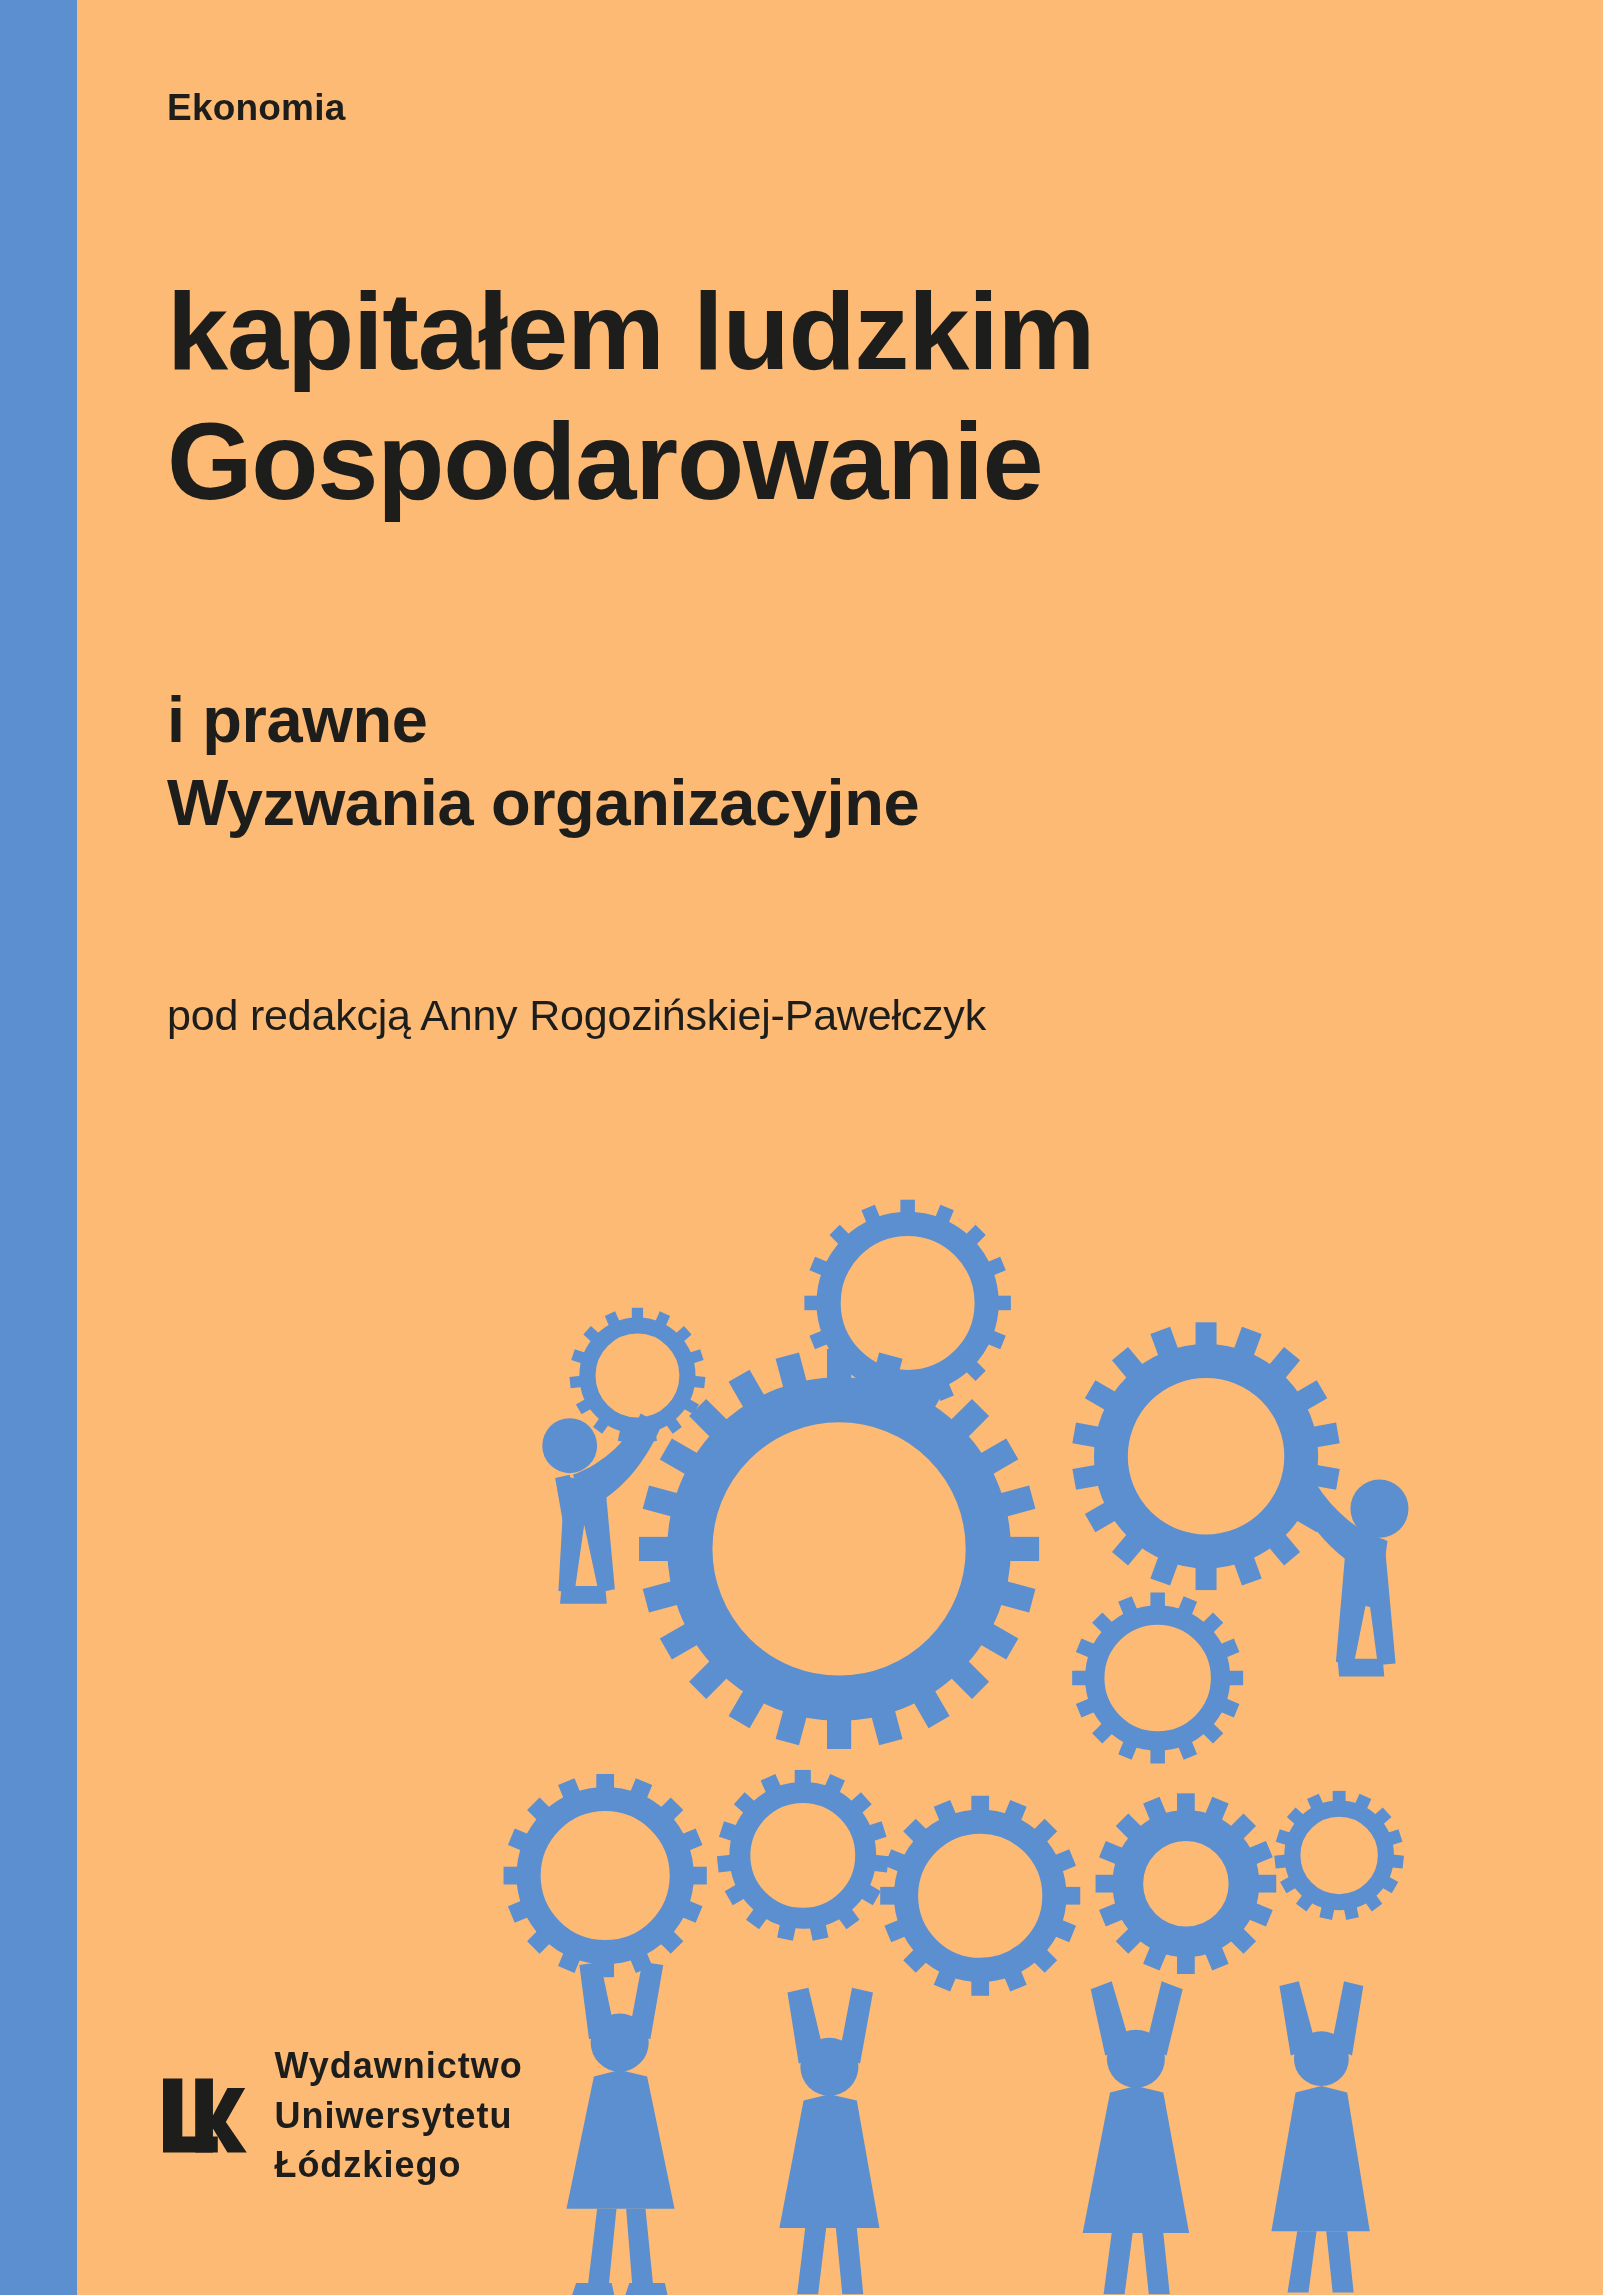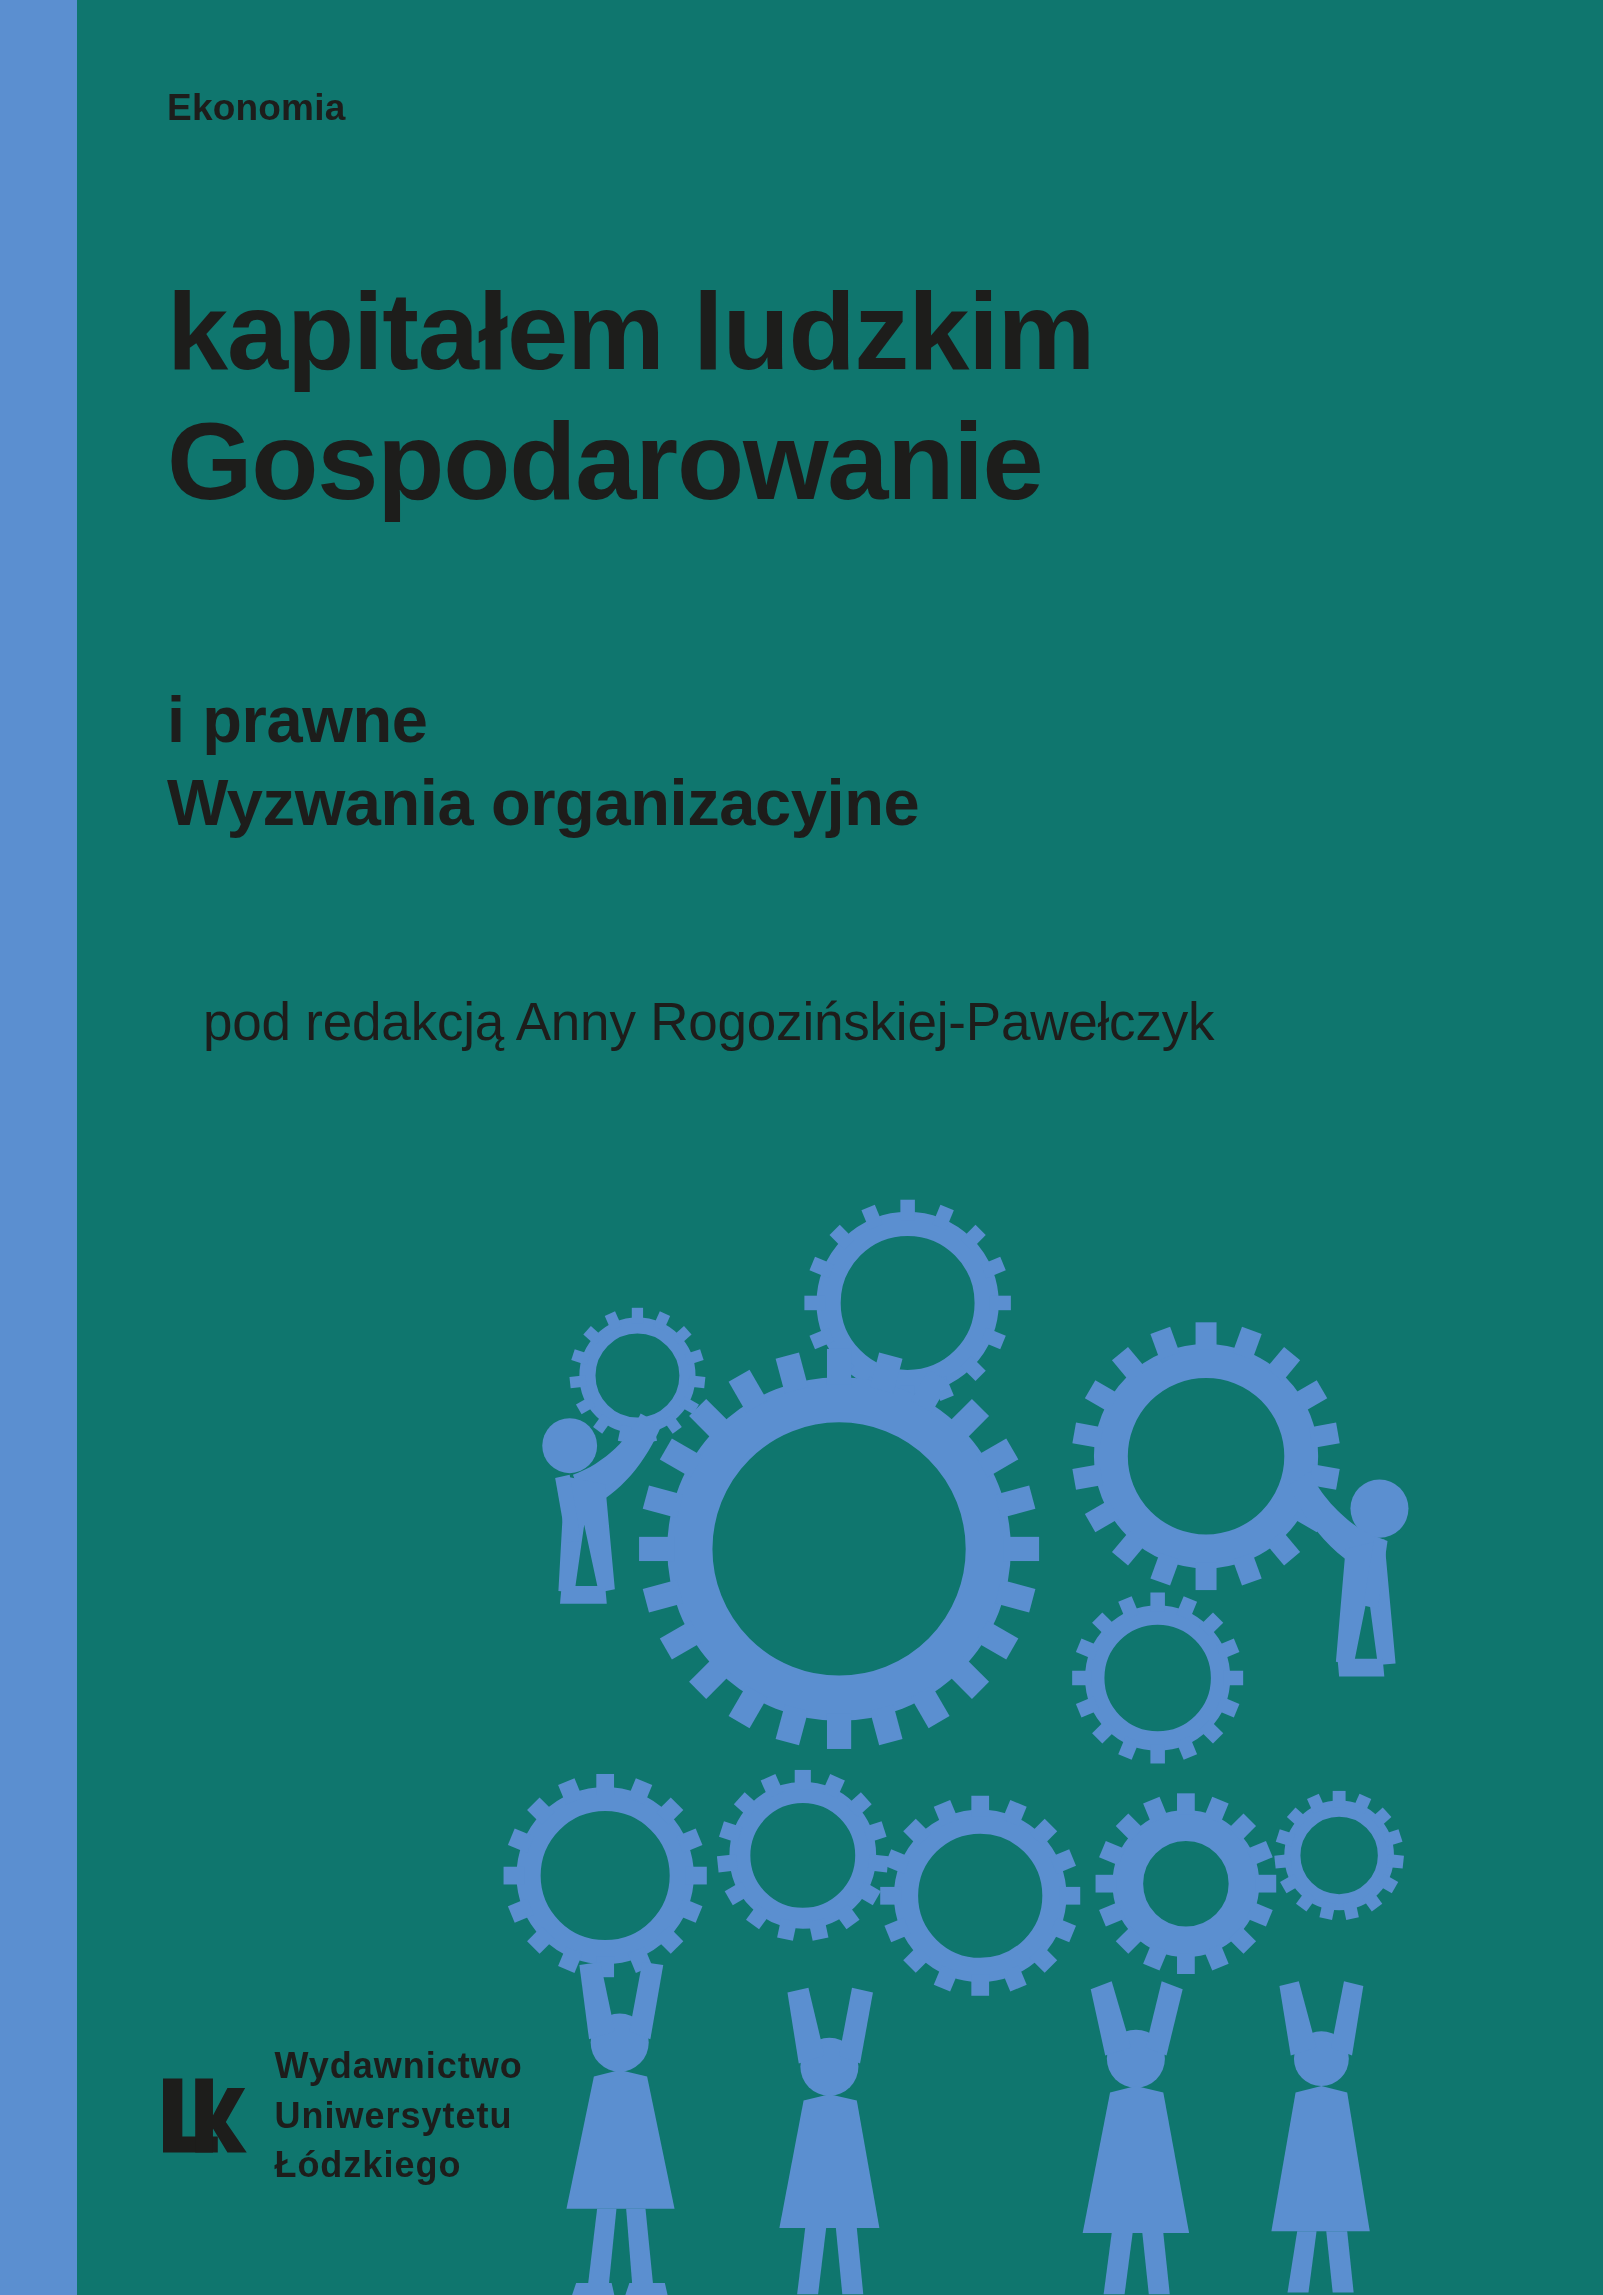--- a/index.html
+++ b/index.html
@@ -7,21 +7,21 @@
     padding: 0;
     background: #ffffff;
   }
   body {
     font-family: "Liberation Sans", sans-serif;
   }
   .cover {
     position: relative;
     width: 1603px;
     height: 2295px;
-    background: #0f766e;
+    background: #fdba74;
     overflow: hidden;
   }
   .left-band {
     position: absolute;
     left: 0;
     top: 0;
     width: 77px;
     height: 100%;
     background: #5b8fd0;
   }
@@ -57,25 +57,24 @@
     font-size: 65px;
     font-weight: bold;
     color: #1d1d1b;
     line-height: 1.28;
     letter-spacing: -0.4px;
   }
   .editor {
     position: absolute;
     left: 167px;
     top: 991px;
-    font-size: 53px;
+    font-size: 43px;
     font-weight: normal;
     color: #1d1d1b;
     letter-spacing: -0.2px;
-    margin-left: 36px;
   }
   .artwork {
     position: absolute;
     left: 476px;
     top: 1186px;
     width: 1127px;
     height: 1109px;
   }
   .publisher {
     position: absolute;

